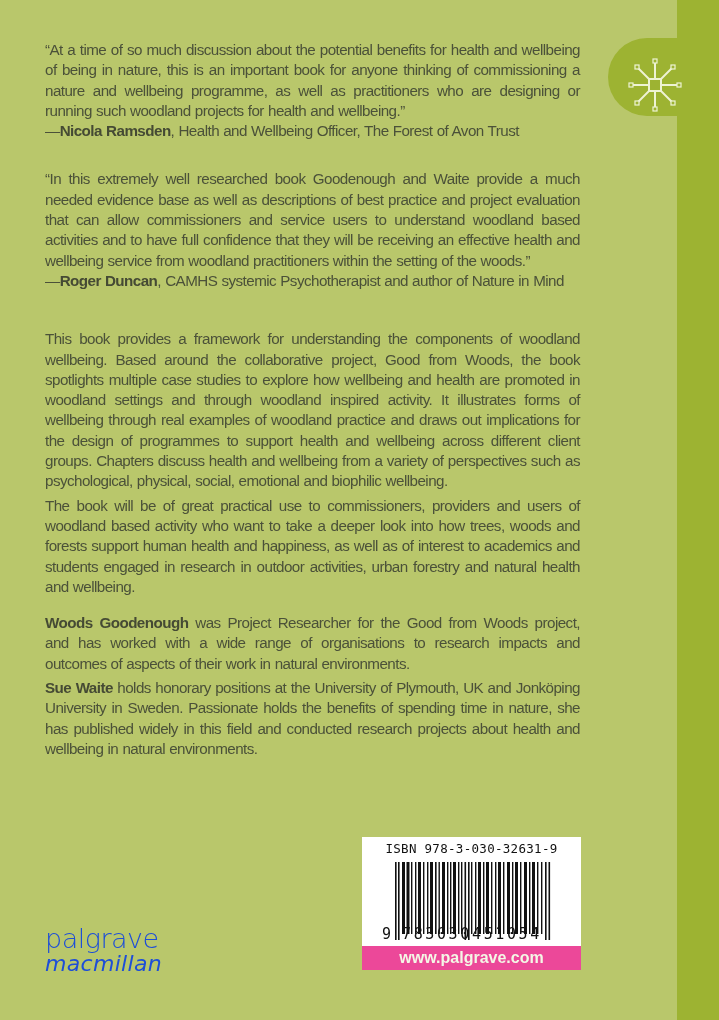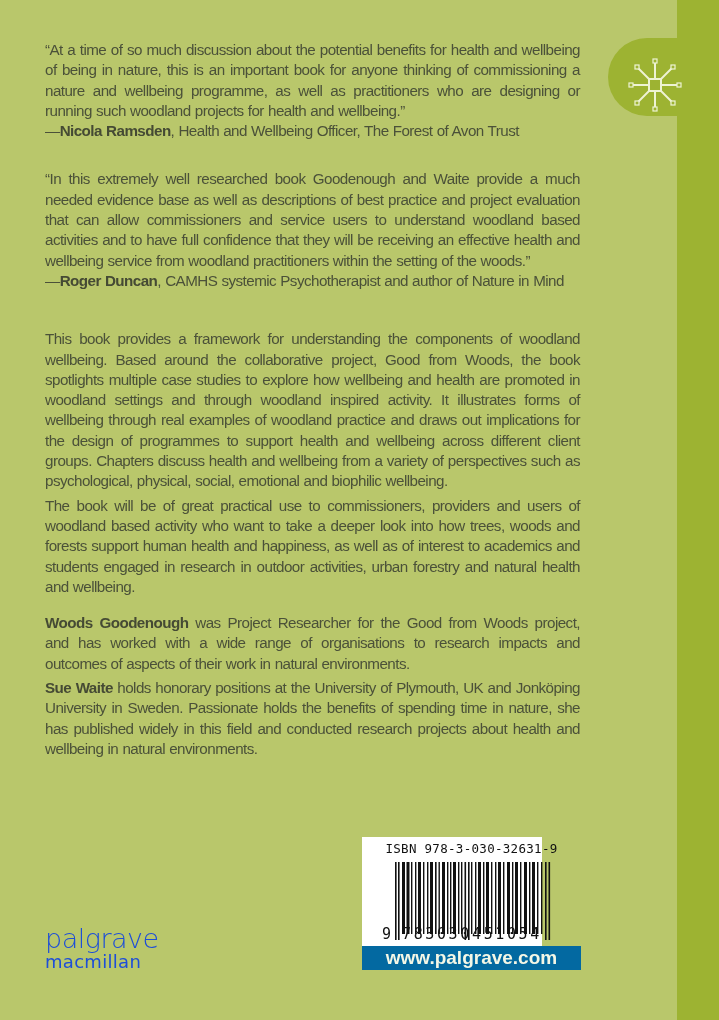--- a/index.html
+++ b/index.html
@@ -24,44 +24,44 @@
     font-family: "Liberation Sans Narrow", "Liberation Sans", sans-serif;
   }
   .content p { margin: 0; text-align: justify; }
   .block { margin-bottom: 8px; margin-top: 10px; }
   .attr { text-align: right; padding-left: 18px; text-indent: -18px; }
   .attr b, .bio b { font-weight: bold; color: #454a34; }
   .gap-lg { height: 30px; }
   .gap-sm { height: 10px; }
   .gap-md { height: 16px; }
   .isbn-box {
-    position: absolute; left: 362px; top: 837px; width: 180px; height: 109px;
+    position: absolute; left: 362px; top: 837px; width: 219px; height: 109px;
     background: #ffffff;
   }
   .isbn-text {
     position: absolute; left: 0; top: 4px; width: 219px; text-align: center;
     font-family: "DejaVu Sans Mono", monospace; font-size: 12.5px; color: #111;
     letter-spacing: 0.3px;
   }
   .barcode { position: absolute; left: 0; top: 0; }
   .digits {
     position: absolute; top: 88px; font-family: "DejaVu Sans Mono", monospace;
     font-size: 15px; color: #111; letter-spacing: 2.6px;
   }
   .url-bar {
     position: absolute; left: 362px; top: 946px; width: 219px; height: 24px;
-    background: #0369a1; color: #f4f7e6; text-align: center;
-    font-size: 19px; line-height: 24px; font-weight: bold;
+    background: #ec4899; color: #f4f7e6; text-align: center;
+    font-size: 16px; line-height: 24px; font-weight: bold;
   }
   .logo {
     position: absolute; left: 45px; top: 925px; color: #1d4ed8;
     font-family: "DejaVu Sans", sans-serif; line-height: 1;
   }
   .logo .l1 { font-size: 27px; letter-spacing: -0.5px; display: block; font-weight: 300; }
-  .logo .l2 { font-size: 18px; letter-spacing: 0.3px; display: block; margin-top: 1px; }
+  .logo .l2 { font-size: 22px; letter-spacing: 0.3px; display: block; margin-top: 1px; font-style: italic; }
 </style>
 </head>
 <body>
 
 <div class="strip"></div>
 <div class="tab">
   <svg width="58" height="58" viewBox="0 0 58 58">
     <g stroke="#eef3d4" stroke-width="2" fill="none">
       <rect x="23" y="23" width="12" height="12"></rect>
       <line x1="29" y1="23" x2="29" y2="7"></line>

